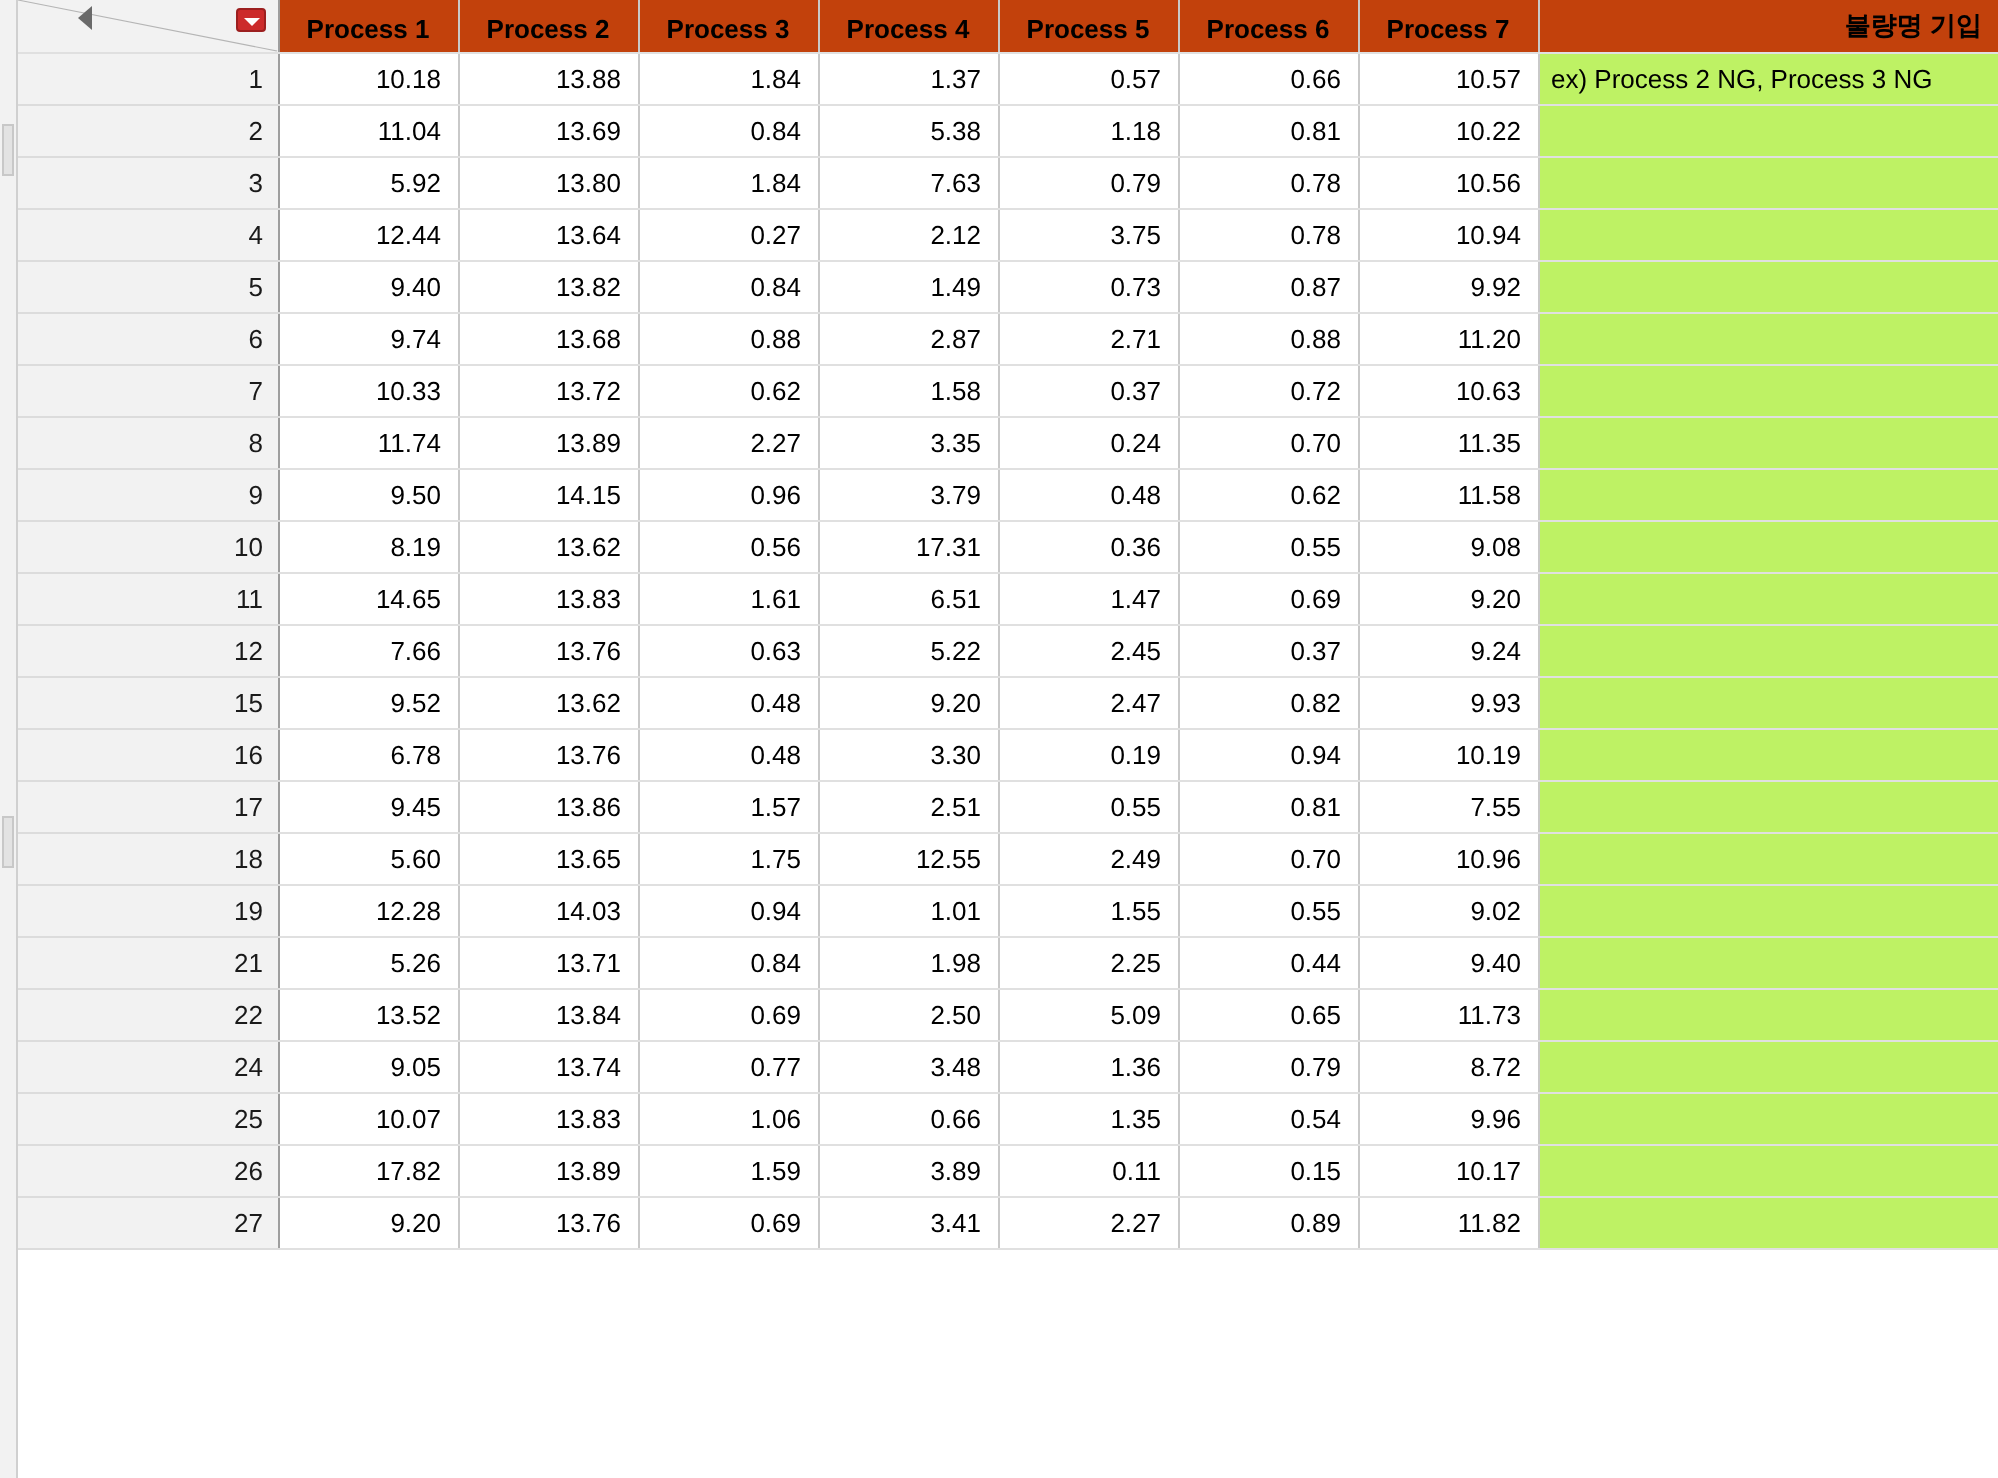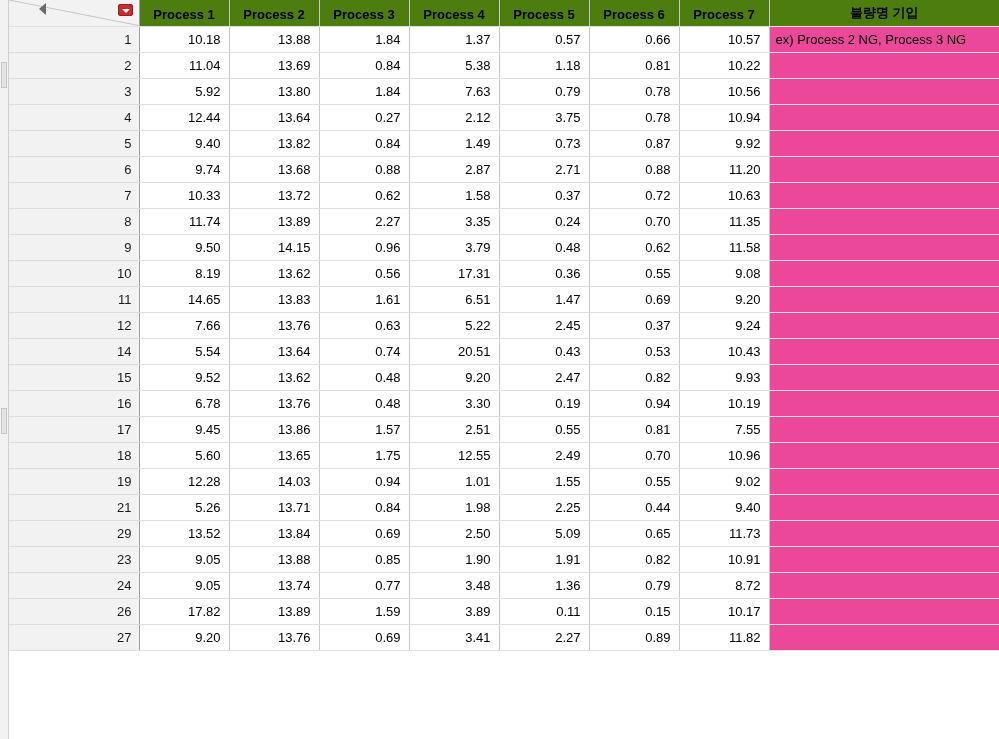--- a/index.html
+++ b/index.html
@@ -53,21 +53,21 @@
     border-bottom: 1px solid #e0e0e0;
     box-sizing: border-box;
     height: 26px;
     font-size: 13px;
     white-space: nowrap;
     overflow: hidden;
   }
 
   
   thead th {
-    background: #4d7c0f;
+    background: #c2410c;
     border-bottom: 1px solid #9e9e9e;
     vertical-align: bottom;
     font-weight: bold;
     text-align: center;
     height: 52px;
   }
   thead th.corner {
     background: #f2f2f2;
     position: relative;
     border-right: 1px solid #9e9e9e;
@@ -104,41 +104,41 @@
     border-bottom: 6px solid transparent;
     border-right: 7px solid #6a6a6a;
   }
 
   thead th.colhead {
     padding: 0 8px 4px 8px;
     text-align: center;
   }
   thead th.notehead {
     padding: 0 8px 4px 8px;
-    text-align: center;
+    text-align: right;
     border-right: none;
   }
 
   tbody td.rownum {
     background: #f2f2f2;
     text-align: right;
     padding-right: 7px;
     color: #1a1a1a;
     border-right: 1px solid #9e9e9e;
     border-bottom: 1px solid #dcdcdc;
   }
   tbody td.num {
     text-align: right;
     padding-right: 8px;
     background: #ffffff;
   }
   tbody td.note {
     text-align: left;
     padding-left: 6px;
-    background: #ec4899;
+    background: #bef264;
     border-right: none;
   }
 </style>
 </head>
 <body>
 
 <div id="app">
 
   <div class="left-strip">
     <div class="handle" style="top:62px;"></div>
@@ -304,31 +304,20 @@
           <td class="num">7.66</td>
           <td class="num">13.76</td>
           <td class="num">0.63</td>
           <td class="num">5.22</td>
           <td class="num">2.45</td>
           <td class="num">0.37</td>
           <td class="num">9.24</td>
           <td class="note"></td>
         </tr>
         <tr>
-          <td class="rownum">14</td>
-          <td class="num">5.54</td>
-          <td class="num">13.64</td>
-          <td class="num">0.74</td>
-          <td class="num">20.51</td>
-          <td class="num">0.43</td>
-          <td class="num">0.53</td>
-          <td class="num">10.43</td>
-          <td class="note"></td>
-        </tr>
-        <tr>
           <td class="rownum">15</td>
           <td class="num">9.52</td>
           <td class="num">13.62</td>
           <td class="num">0.48</td>
           <td class="num">9.20</td>
           <td class="num">2.47</td>
           <td class="num">0.82</td>
           <td class="num">9.93</td>
           <td class="note"></td>
         </tr>
@@ -381,53 +370,53 @@
           <td class="num">5.26</td>
           <td class="num">13.71</td>
           <td class="num">0.84</td>
           <td class="num">1.98</td>
           <td class="num">2.25</td>
           <td class="num">0.44</td>
           <td class="num">9.40</td>
           <td class="note"></td>
         </tr>
         <tr>
-          <td class="rownum">29</td>
+          <td class="rownum">22</td>
           <td class="num">13.52</td>
           <td class="num">13.84</td>
           <td class="num">0.69</td>
           <td class="num">2.50</td>
           <td class="num">5.09</td>
           <td class="num">0.65</td>
           <td class="num">11.73</td>
-          <td class="note"></td>
-        </tr>
-        <tr>
-          <td class="rownum">23</td>
-          <td class="num">9.05</td>
-          <td class="num">13.88</td>
-          <td class="num">0.85</td>
-          <td class="num">1.90</td>
-          <td class="num">1.91</td>
-          <td class="num">0.82</td>
-          <td class="num">10.91</td>
           <td class="note"></td>
         </tr>
         <tr>
           <td class="rownum">24</td>
           <td class="num">9.05</td>
           <td class="num">13.74</td>
           <td class="num">0.77</td>
           <td class="num">3.48</td>
           <td class="num">1.36</td>
           <td class="num">0.79</td>
           <td class="num">8.72</td>
           <td class="note"></td>
         </tr>
         <tr>
+          <td class="rownum">25</td>
+          <td class="num">10.07</td>
+          <td class="num">13.83</td>
+          <td class="num">1.06</td>
+          <td class="num">0.66</td>
+          <td class="num">1.35</td>
+          <td class="num">0.54</td>
+          <td class="num">9.96</td>
+          <td class="note"></td>
+        </tr>
+        <tr>
           <td class="rownum">26</td>
           <td class="num">17.82</td>
           <td class="num">13.89</td>
           <td class="num">1.59</td>
           <td class="num">3.89</td>
           <td class="num">0.11</td>
           <td class="num">0.15</td>
           <td class="num">10.17</td>
           <td class="note"></td>
         </tr>

